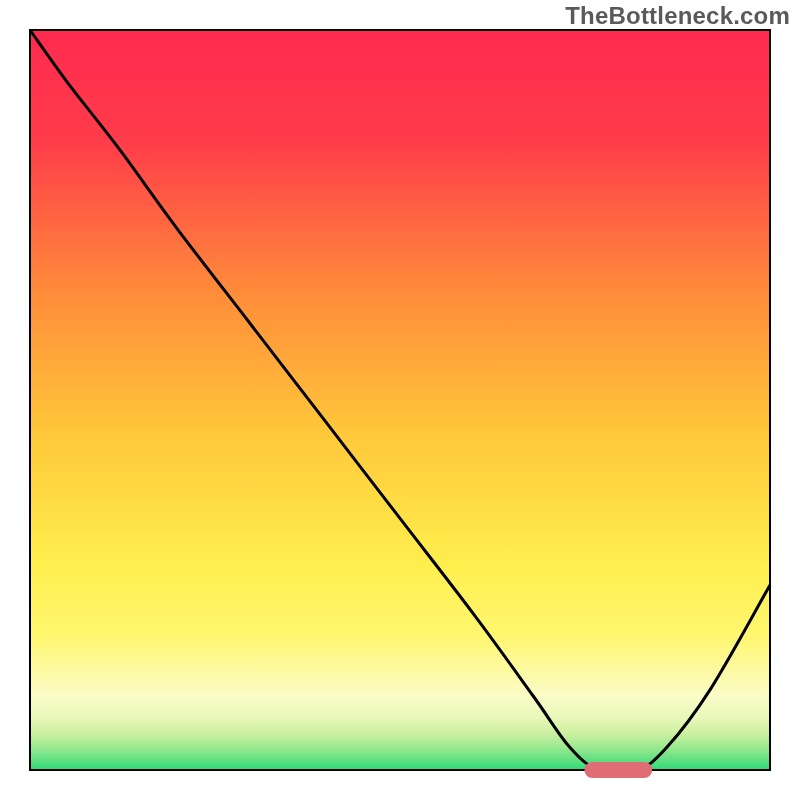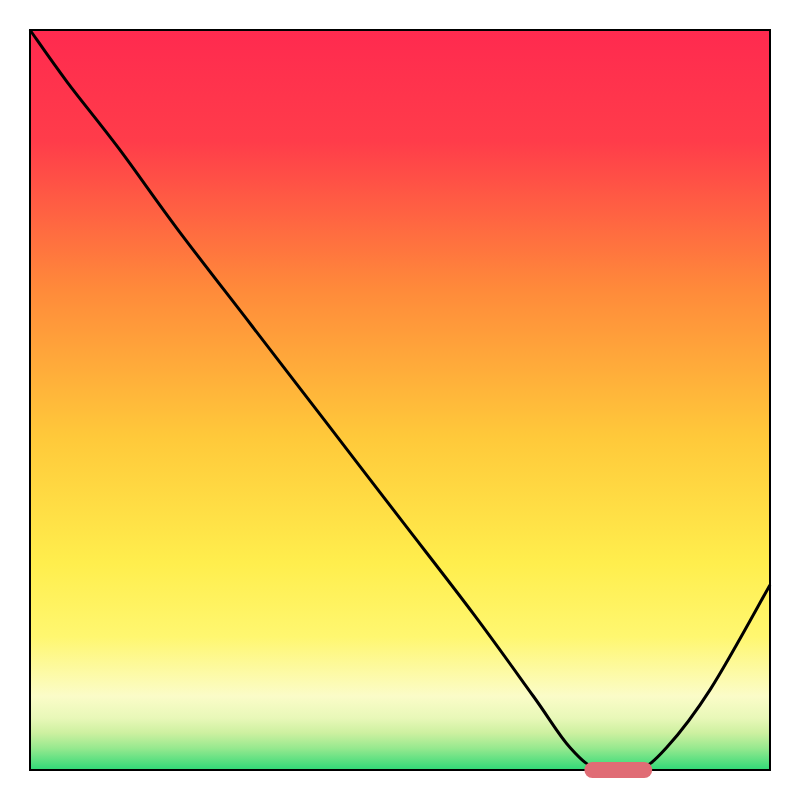--- a/index.html
+++ b/index.html
@@ -32,20 +32,21 @@
     top: 0;
     width: 800px;
     height: 800px;
   }
 </style>
 </head>
 <body>
 
 <div class="chart-container">
 
+  <div class="watermark">TheBottleneck.com</div>
 
   <svg class="chart" viewBox="0 0 800 800">
     <defs>
       <linearGradient id="bg-grad" x1="0" y1="0" x2="0" y2="1">
 
       <stop offset="0%" stop-color="#ff2a4f"></stop>
           <stop offset="15%" stop-color="#ff3c4a"></stop>
           <stop offset="35%" stop-color="#ff8a3a"></stop>
           <stop offset="55.00000000000001%" stop-color="#ffc93a"></stop>
           <stop offset="72%" stop-color="#ffee4d"></stop>

